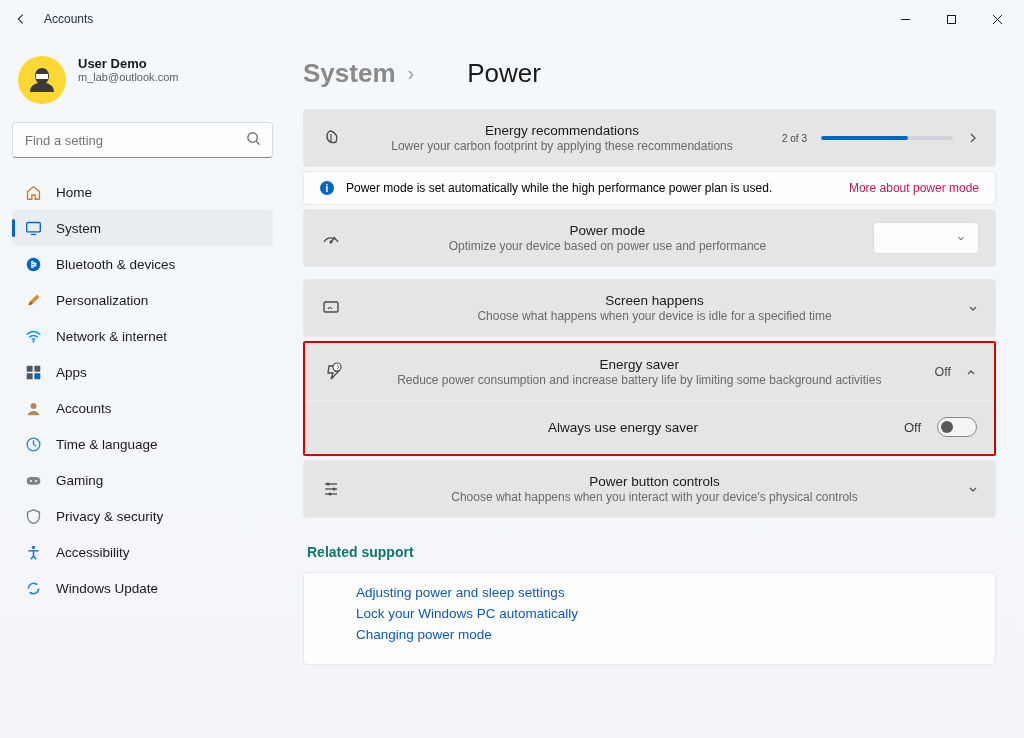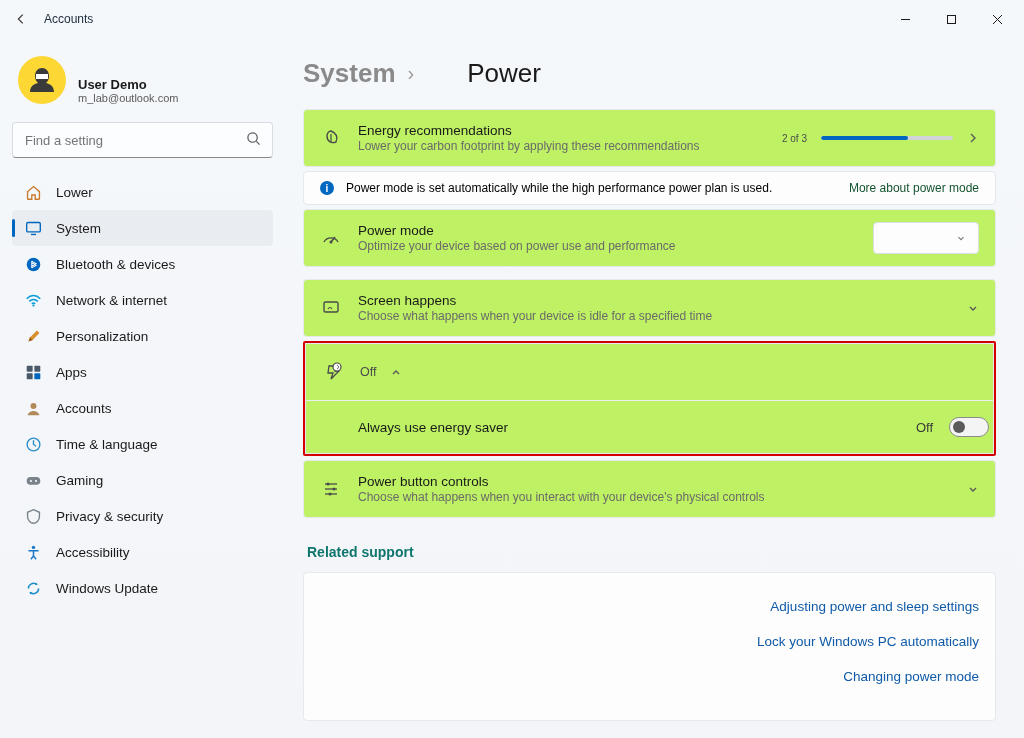--- a/index.html
+++ b/index.html
@@ -48,21 +48,21 @@
 .layout {
   display: flex;
   height: calc(100% - 38px);
 }
 .sidebar {
   width: 285px;
   padding: 14px 12px;
 }
 .profile {
   display: flex;
-  align-items: flex-end;
+  align-items: flex-start;
   gap: 12px;
   padding: 4px 6px 18px 6px;
 }
 .avatar {
   width: 48px;
   height: 48px;
   border-radius: 50%;
   background: #fdd835;
   display: flex;
   align-items: center;
@@ -153,24 +153,25 @@
   font-size: 20px;
   color: #9a9a9a;
 }
 .bc-current {
   font-size: 26px;
   font-weight: 400;
   color: #1a1a1a;
   margin-left: 41px;
 }
 .card {
-  background: #bef264;
+  background: #e5e5e5;
   border: 1px solid #e5e8ec;
   border-radius: 4px;
   margin-bottom: 4px;
+  text-align: center;
 }
 .card-row {
   display: flex;
   align-items: center;
   padding: 12px 16px;
   gap: 16px;
   min-height: 56px;
 }
 .card-icon {
   width: 22px;
@@ -234,21 +235,21 @@
   background: #0067c0;
   color: #fff;
   font-size: 10px;
   font-weight: 700;
   display: flex;
   align-items: center;
   justify-content: center;
 }
 .info-link {
   margin-left: auto;
-  color: #14532d;
+  color: #be185d;
   cursor: pointer;
 }
 .select-box {
   width: 106px;
   height: 32px;
   border: 1px solid #dadde1;
   border-radius: 4px;
   background: #fdfdfd;
   display: flex;
   align-items: center;
@@ -261,21 +262,21 @@
   margin-bottom: 4px;
 }
 .red-outline .card {
   border: 1px solid #e5e8ec;
   border-radius: 0;
   margin: 0;
 }
 .sub-row {
   display: flex;
   align-items: center;
-  padding: 16px 4px 16px 52px;
+  padding: 16px 16px 16px 52px;
   gap: 16px;
   border-top: 1px solid #eceff2;
 }
 .sub-title {
   flex: 1;
   font-size: 13.5px;
   color: #1a1a1a;
 }
 .toggle {
   width: 40px;
@@ -306,23 +307,22 @@
   border: 1px solid #e5e8ec;
   border-radius: 4px;
 }
 .help-links {
   padding: 6px 16px 16px 52px;
 }
 .help-link {
   display: block;
   font-size: 13.5px;
   color: #0f5aa8;
-  margin: 20px 0;
+  margin: 6px 0;
   cursor: pointer;
-  text-align: right;
 }
 .gap8 { margin-bottom: 12px; }
 </style>
 </head>
 <body>
 
 <div class="titlebar">
   <div class="back-btn">
     <svg width="14" height="14" viewBox="0 0 16 16">
         <path d="M10 3 L5 8 L10 13" stroke="#3a3a3a" stroke-width="1.4" fill="none"></path>
@@ -374,21 +374,21 @@
       </span>
     </div>
 
     <ul class="nav-list">
       <li class="nav-item">
         <span class="nav-icon">
             <svg width="17" height="17" viewBox="0 0 20 20">
               <path d="M3 9l7-6 7 6v8a1 1 0 0 1-1 1h-4v-5H8v5H4a1 1 0 0 1-1-1z" fill="none" stroke="#c97b2c" stroke-width="1.6"></path>
             </svg>
           </span>
-        <span>Lower</span>
+        <span>Home</span>
       </li>
       <li class="nav-item active">
         <span class="nav-icon">
             <svg width="17" height="17" viewBox="0 0 20 20">
               <rect x="2" y="3" width="16" height="11" rx="1.5" fill="none" stroke="#0067c0" stroke-width="1.6"></rect>
               <line x1="7" y1="17" x2="13" y2="17" stroke="#0067c0" stroke-width="1.6"></line>
             </svg>
           </span>
         <span>System</span>
       </li>
@@ -397,34 +397,34 @@
             <svg width="17" height="17" viewBox="0 0 20 20">
               <circle cx="10" cy="10" r="8" fill="#0067c0"></circle>
               <path d="M8 6l5 3-5 3V6m0 8l5-3-5-3v6" stroke="#fff" stroke-width="1.3" fill="none"></path>
             </svg>
           </span>
         <span>Bluetooth &amp; devices</span>
       </li>
       <li class="nav-item">
         <span class="nav-icon">
             <svg width="17" height="17" viewBox="0 0 20 20">
+              <path d="M4 16l2-5 8-8 3 3-8 8-5 2z" fill="#d89030"></path>
+              <path d="M4 16l2-5 3 3-5 2z" fill="#a05d1a"></path>
+            </svg>
+          </span>
+        <span>Personalization</span>
+      </li>
+      <li class="nav-item">
+        <span class="nav-icon">
+            <svg width="17" height="17" viewBox="0 0 20 20">
               <path d="M2 8c5-5 11-5 16 0M5 11c3-3 7-3 10 0M8 14c1.3-1.3 2.7-1.3 4 0" stroke="#0a9cd8" stroke-width="1.8" fill="none"></path>
               <circle cx="10" cy="16" r="1.3" fill="#0a9cd8"></circle>
             </svg>
           </span>
         <span>Network &amp; internet</span>
-      </li>
-      <li class="nav-item">
-        <span class="nav-icon">
-            <svg width="17" height="17" viewBox="0 0 20 20">
-              <path d="M4 16l2-5 8-8 3 3-8 8-5 2z" fill="#d89030"></path>
-              <path d="M4 16l2-5 3 3-5 2z" fill="#a05d1a"></path>
-            </svg>
-          </span>
-        <span>Personalization</span>
       </li>
       <li class="nav-item">
         <span class="nav-icon">
             <svg width="17" height="17" viewBox="0 0 20 20">
               <rect x="2" y="2" width="7" height="7" rx="1" fill="#4a5968"></rect>
               <rect x="11" y="2" width="7" height="7" rx="1" fill="#4a5968"></rect>
               <rect x="2" y="11" width="7" height="7" rx="1" fill="#4a5968"></rect>
               <rect x="11" y="11" width="7" height="7" rx="1" fill="#0067c0"></rect>
             </svg>
           </span>
@@ -570,20 +570,24 @@
     <div class="red-outline">
       <div class="card">
         <div class="card-row">
           <span class="card-icon">
               <svg width="20" height="20" viewBox="0 0 20 20">
                 <path d="M6 4h8l-2 5h4l-8 8 2-6H5l1-7z" fill="none" stroke="#4a4a4a" stroke-width="1.3"></path>
                 <circle cx="14" cy="5" r="4" fill="#fdfdfd" stroke="#4a4a4a" stroke-width="1.2"></circle>
                 <path d="M14 3c2 1 2 3 0 4" fill="none" stroke="#4a4a4a" stroke-width="1"></path>
               </svg>
             </span>
+          <div class="card-text">
+            <div class="card-title">Energy saver</div>
+            <div class="card-sub">Reduce power consumption and increase battery life by limiting some background activities</div>
+          </div>
           <div class="card-tail">
             <span>Off</span>
             <span class="chev"><svg width="12" height="12" viewBox="0 0 12 12">
                   <path d="M3 8l3-3 3 3" stroke="#5a5a5a" stroke-width="1.4" fill="none"></path>
                 </svg></span>
           </div>
         </div>
         <div class="sub-row">
           <div class="sub-title">Always use energy saver</div>
           <span style="font-size:13px;color:#3a3a3a">Off</span>

